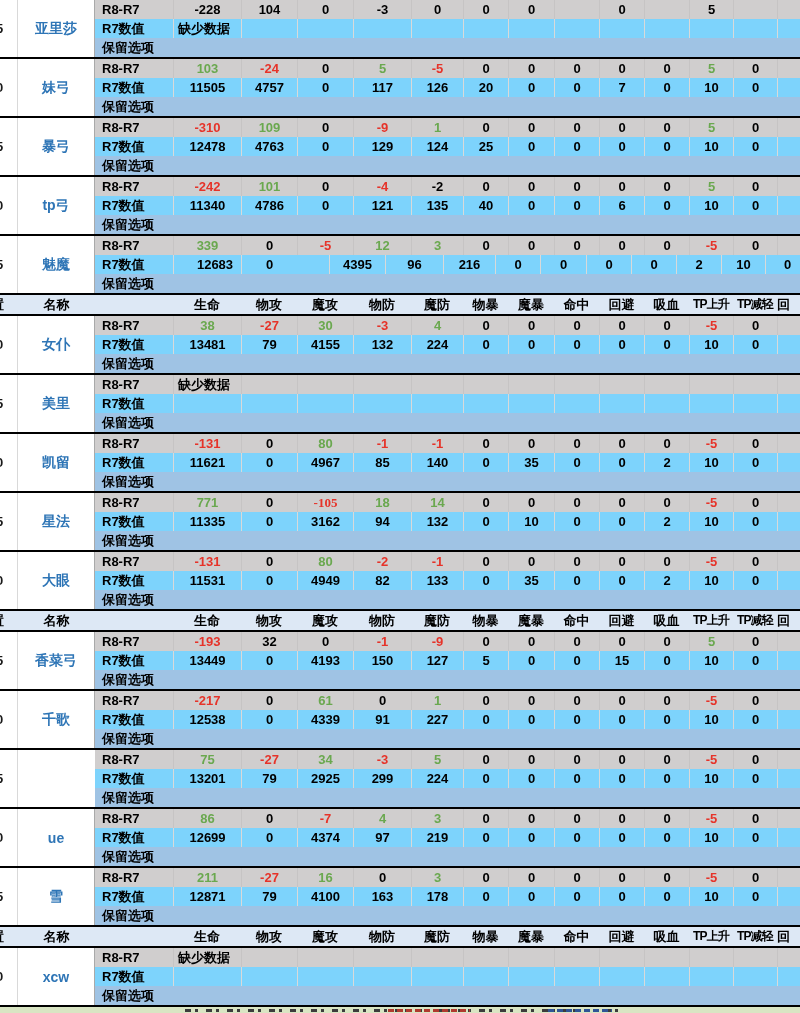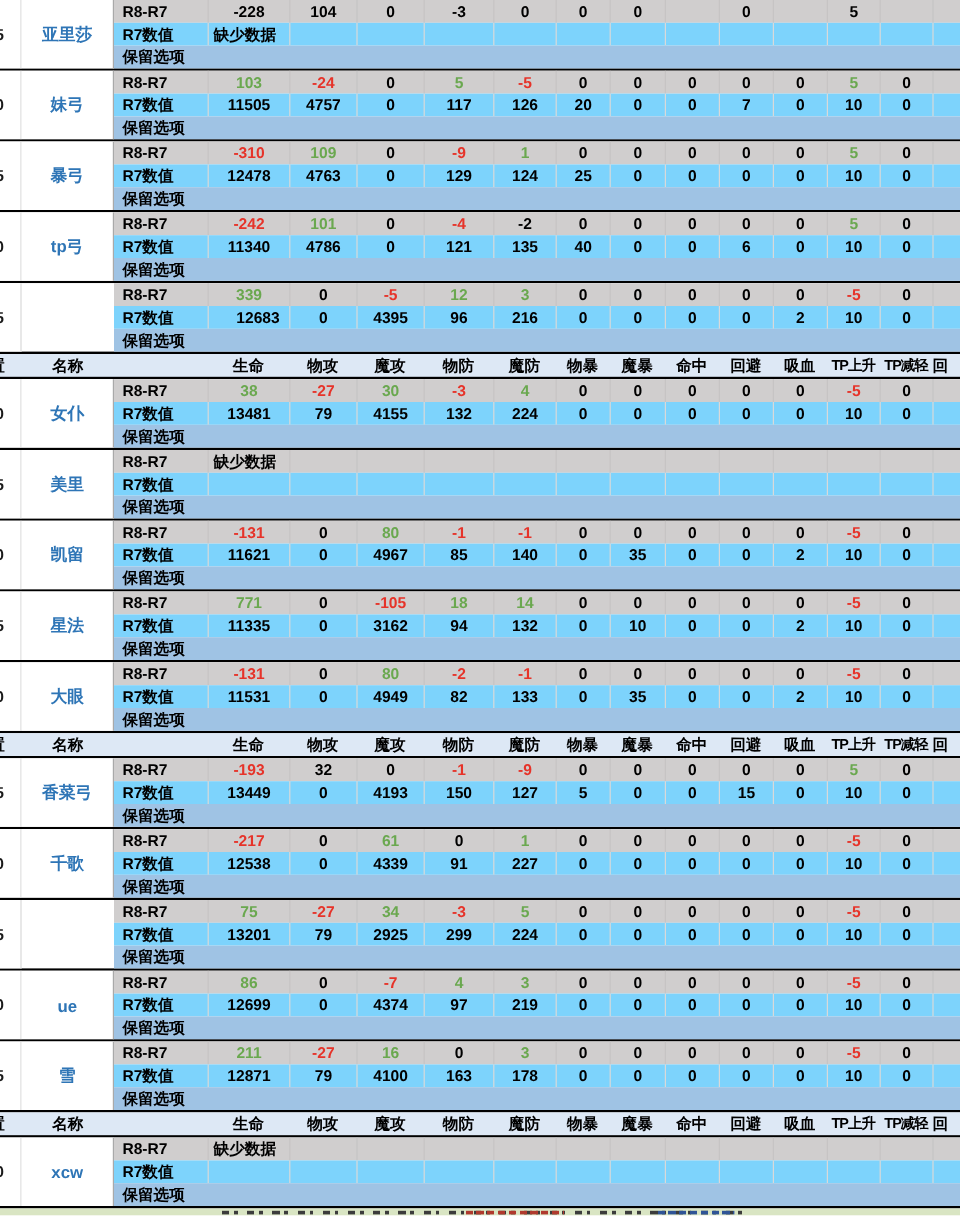--- a/index.html
+++ b/index.html
@@ -233,20 +233,21 @@
           <div class="cell row-label">保留选项</div>
           <div class="keep-band"></div>
         </div>
       </div>
     </div>
     <div class="block">
       <div class="left">
         <div class="cell pos-cell">
           <div class="posfrag">5</div>
         </div>
+        <div class="cell name-cell">魅魔</div>
       </div>
       <div class="rows">
         <div class="row diff-row">
           <div class="cell row-label">R8-R7</div>
           <div class="cell stat pos" style="width: 68px; flex: 0 0 68px;">339</div>
           <div class="cell stat" style="width: 56px; flex: 0 0 56px;">0</div>
           <div class="cell stat neg" style="width: 56px; flex: 0 0 56px;">-5</div>
           <div class="cell stat pos" style="width: 58px; flex: 0 0 58px;">12</div>
           <div class="cell stat pos" style="width: 52px; flex: 0 0 52px;">3</div>
           <div class="cell stat" style="width: 45px; flex: 0 0 45px;">0</div>
@@ -255,21 +256,21 @@
           <div class="cell stat" style="width: 45px; flex: 0 0 45px;">0</div>
           <div class="cell stat" style="width: 45px; flex: 0 0 45px;">0</div>
           <div class="cell stat neg" style="width: 44px; flex: 0 0 44px;">-5</div>
           <div class="cell stat" style="width: 44px; flex: 0 0 44px;">0</div>
           <div class="cell sliver"></div>
         </div>
         <div class="row r7-row">
           <div class="cell row-label">R7数值</div>
           <div class="cell stat" style="width: 68px; flex: 0 0 68px; padding-left: 15px;">12683</div>
           <div class="cell stat" style="width: 56px; flex: 0 0 56px;">0</div>
-          <div class="cell stat" style="width: 56px; flex: 0 0 56px;">4395</div>
+          <div class="cell stat" style="width: 56px; flex: 0 0 56px; margin-left: 32px;">4395</div>
           <div class="cell stat" style="width: 58px; flex: 0 0 58px;">96</div>
           <div class="cell stat" style="width: 52px; flex: 0 0 52px;">216</div>
           <div class="cell stat" style="width: 45px; flex: 0 0 45px;">0</div>
           <div class="cell stat" style="width: 46px; flex: 0 0 46px;">0</div>
           <div class="cell stat" style="width: 45px; flex: 0 0 45px;">0</div>
           <div class="cell stat" style="width: 45px; flex: 0 0 45px;">0</div>
           <div class="cell stat" style="width: 45px; flex: 0 0 45px;">2</div>
           <div class="cell stat" style="width: 44px; flex: 0 0 44px;">10</div>
           <div class="cell stat" style="width: 44px; flex: 0 0 44px;">0</div>
           <div class="cell sliver"></div>
@@ -445,21 +446,21 @@
         <div class="cell pos-cell">
           <div class="posfrag">5</div>
         </div>
         <div class="cell name-cell">星法</div>
       </div>
       <div class="rows">
         <div class="row diff-row">
           <div class="cell row-label">R8-R7</div>
           <div class="cell stat pos" style="width: 68px; flex: 0 0 68px;">771</div>
           <div class="cell stat" style="width: 56px; flex: 0 0 56px;">0</div>
-          <div class="cell stat neg" style="width: 56px; flex: 0 0 56px;">-105</div>
+          <div class="cell stat neg" style="width: 56px; flex: 0 0 56px; font-family: Liberation Serif, serif;">-105</div>
           <div class="cell stat pos" style="width: 58px; flex: 0 0 58px;">18</div>
           <div class="cell stat pos" style="width: 52px; flex: 0 0 52px;">14</div>
           <div class="cell stat" style="width: 45px; flex: 0 0 45px;">0</div>
           <div class="cell stat" style="width: 46px; flex: 0 0 46px;">0</div>
           <div class="cell stat" style="width: 45px; flex: 0 0 45px;">0</div>
           <div class="cell stat" style="width: 45px; flex: 0 0 45px;">0</div>
           <div class="cell stat" style="width: 45px; flex: 0 0 45px;">0</div>
           <div class="cell stat neg" style="width: 44px; flex: 0 0 44px;">-5</div>
           <div class="cell stat" style="width: 44px; flex: 0 0 44px;">0</div>
           <div class="cell sliver"></div>

